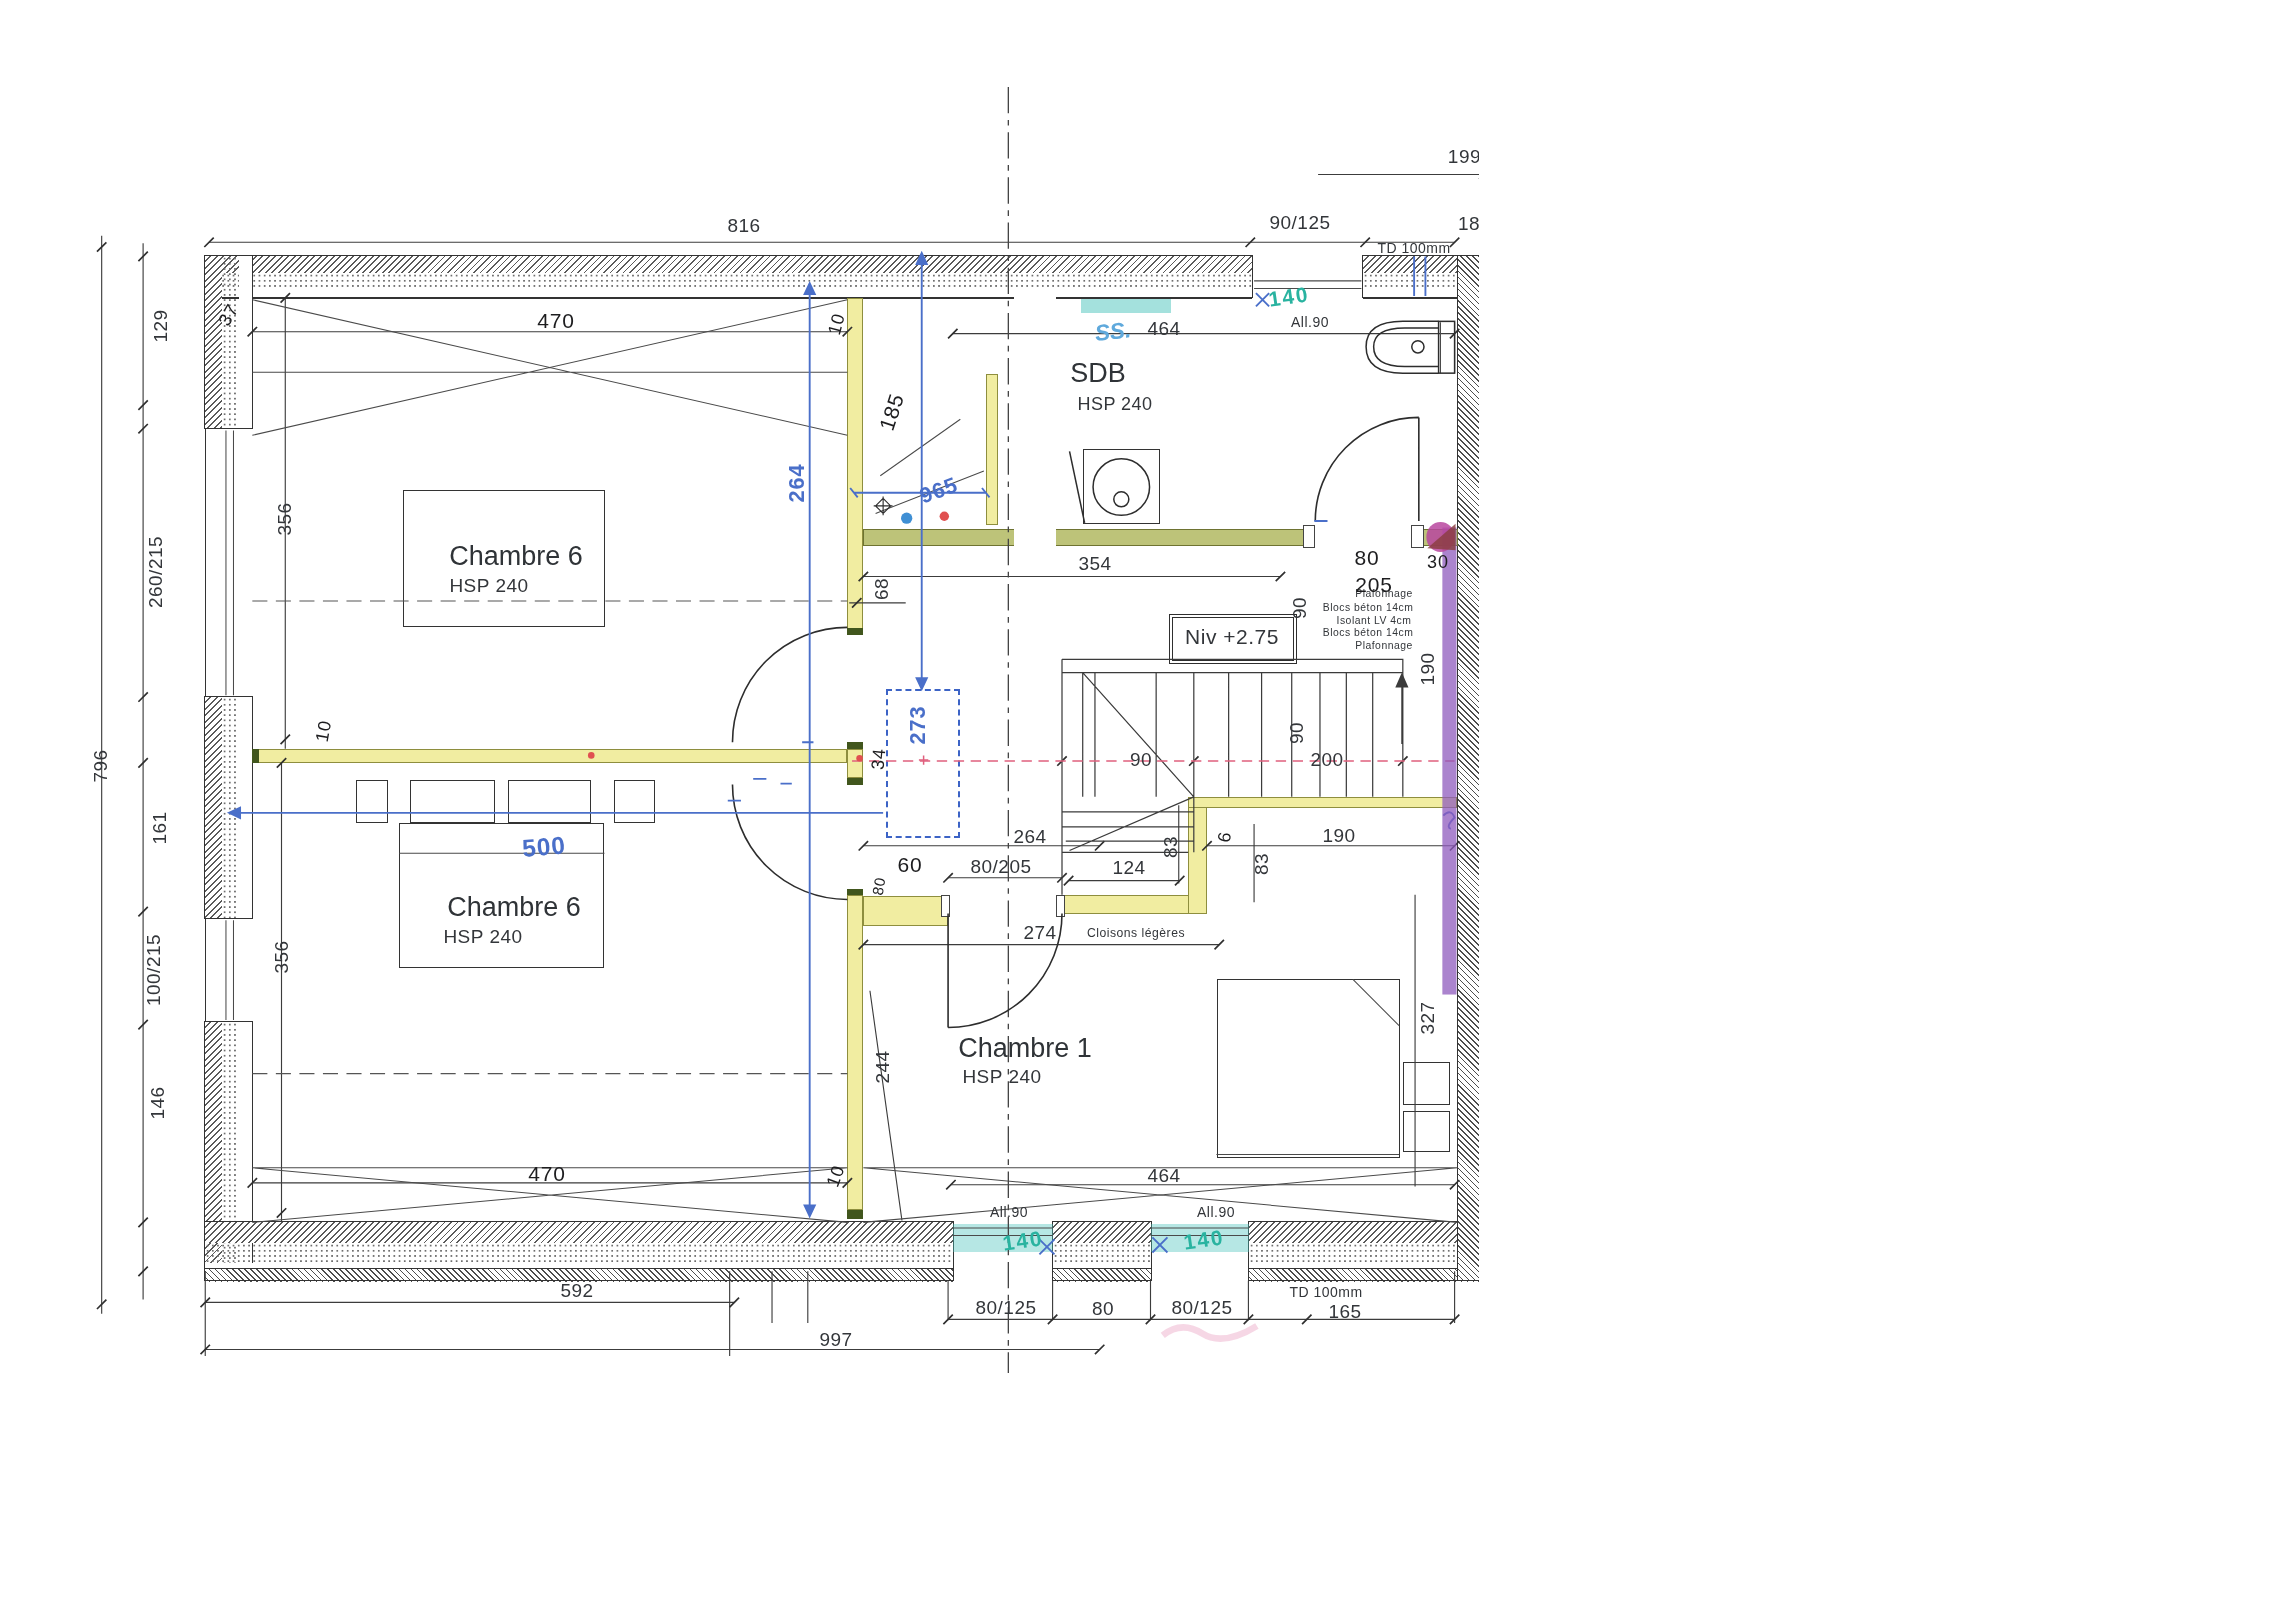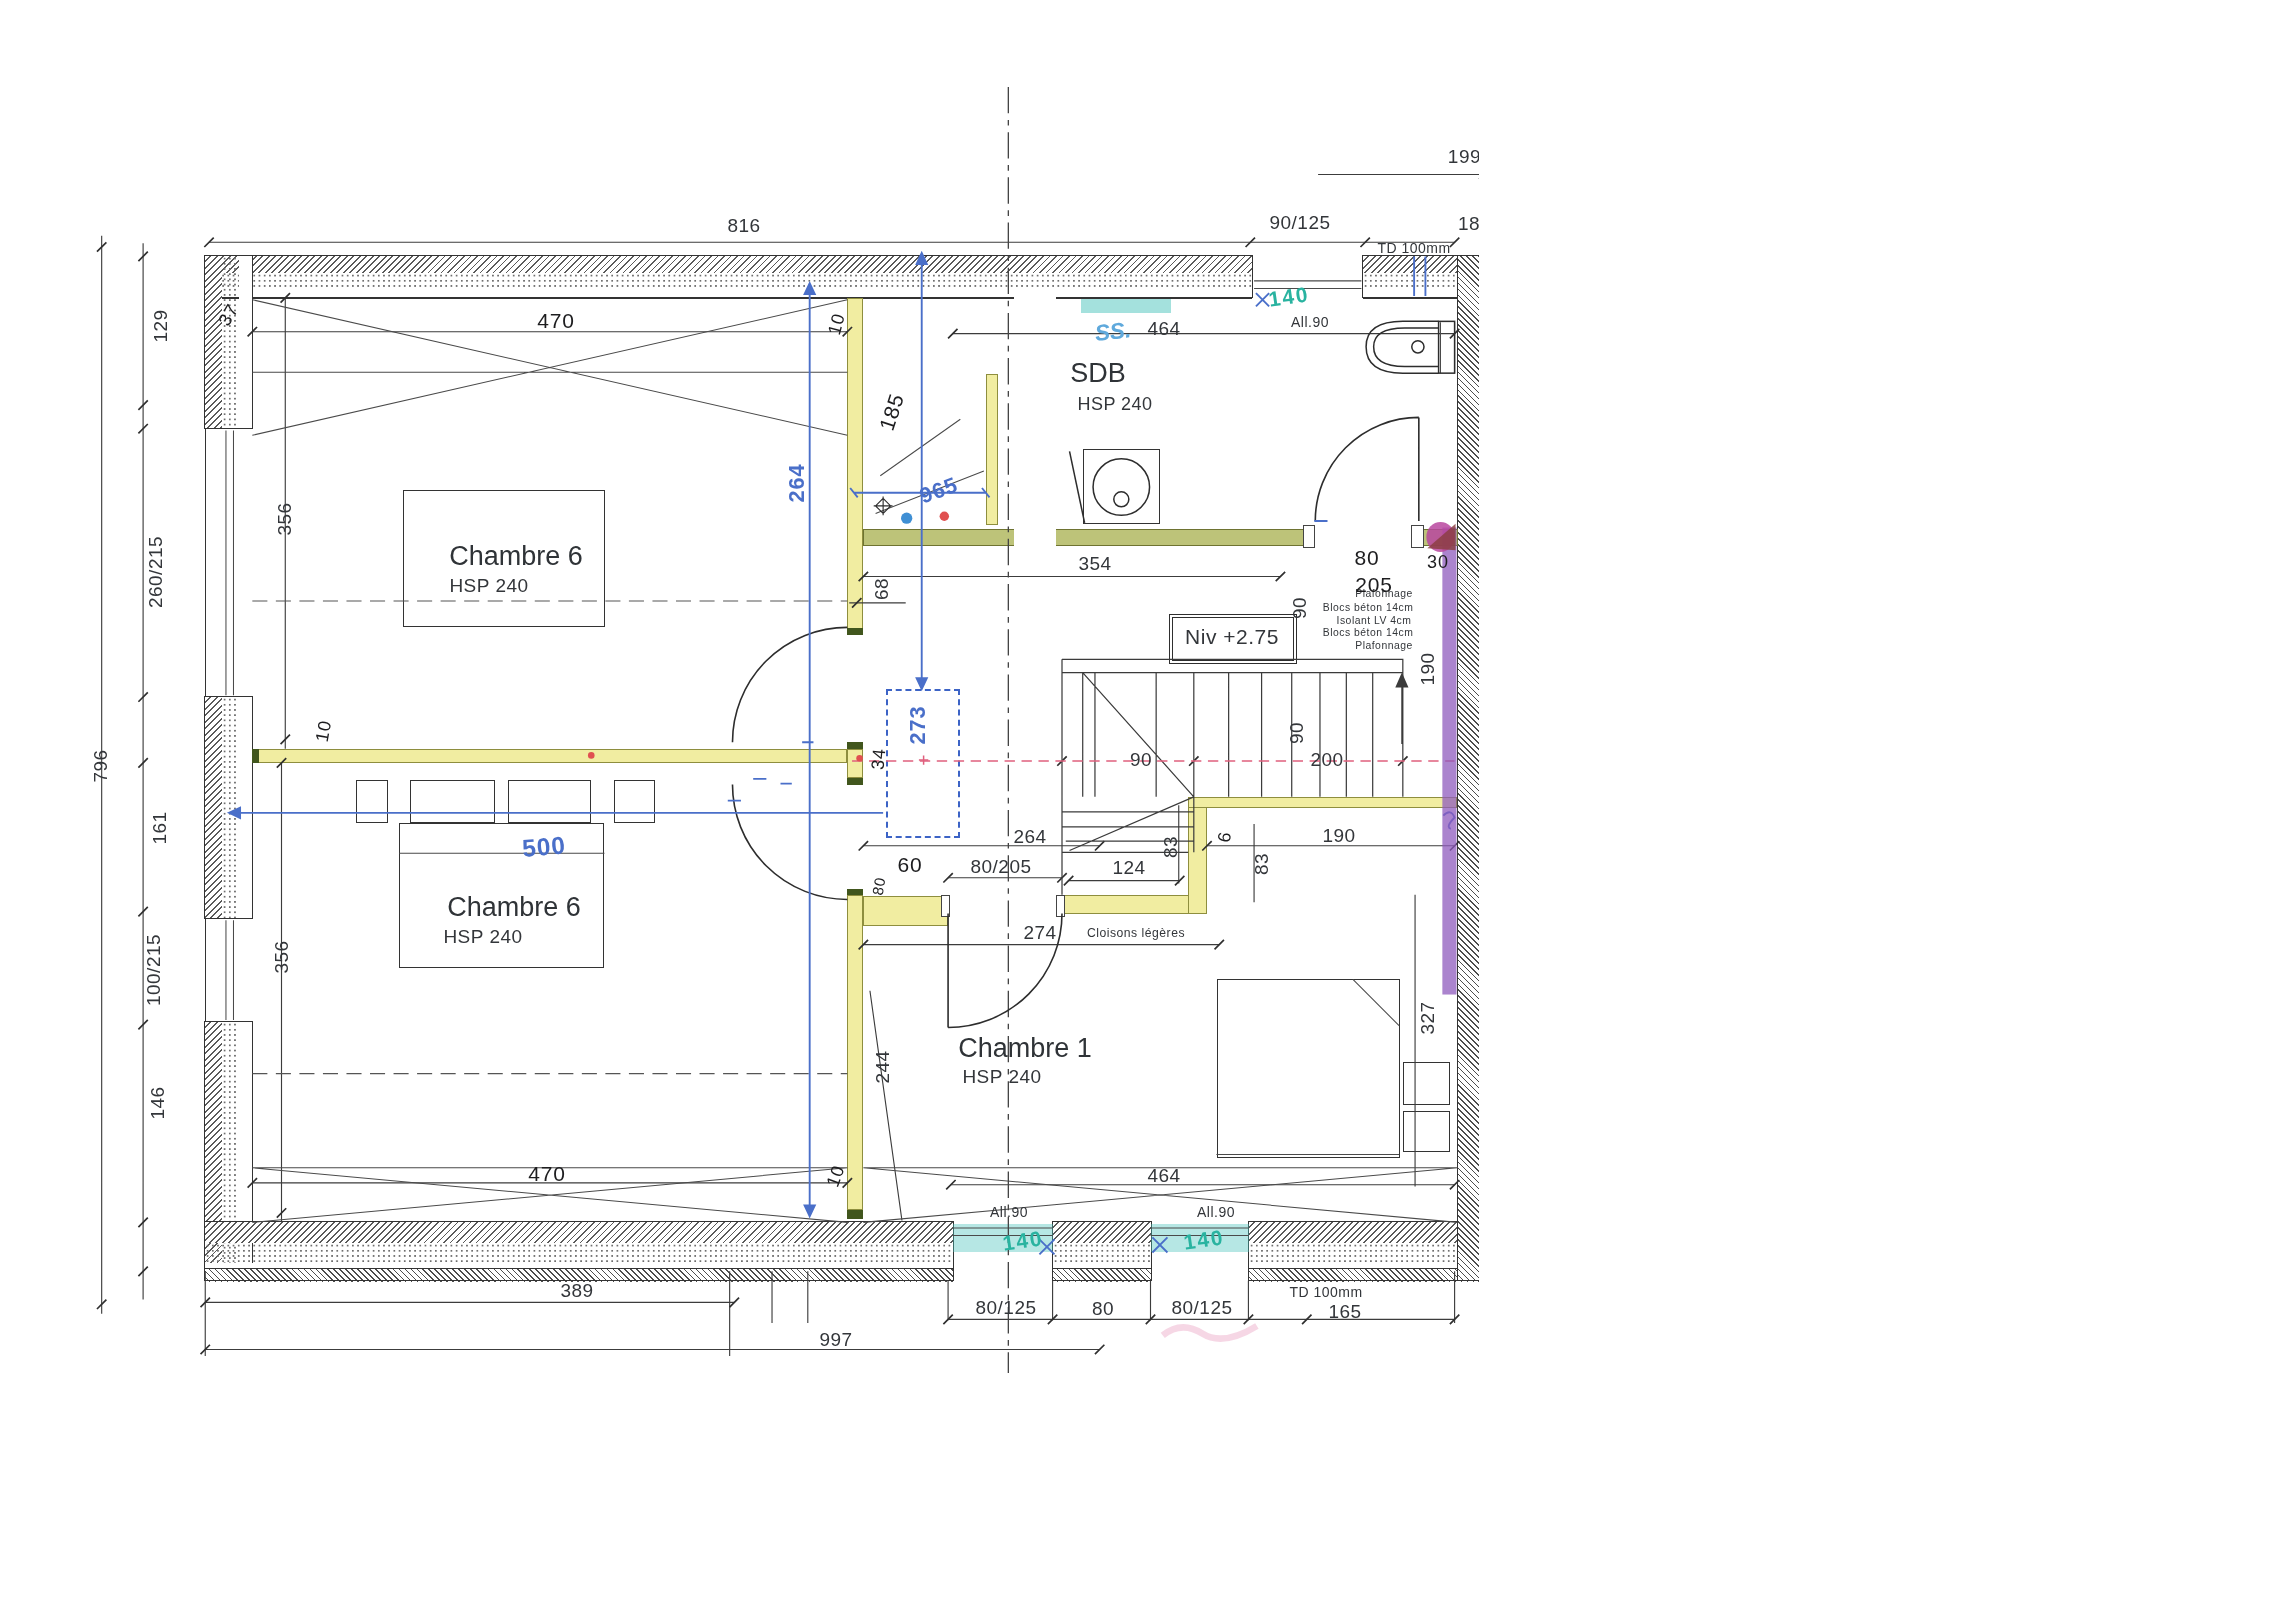--- a/index.html
+++ b/index.html
@@ -511,21 +511,21 @@
       <div class="lbl d" style="left: 1164px; top: 1176px; --r: 0deg;">464</div>
       <div class="lbl d" style="left: 1009px; top: 1212px; --r: 0deg; font-size: 14px;">All.90</div>
       <div class="lbl d" style="left: 1216px; top: 1212px; --r: 0deg; font-size: 14px;">All.90</div>
       <div class="lbl t" style="left: 1023px; top: 1241px; --r: -8deg;">140</div>
       <div class="lbl t" style="left: 1204px; top: 1240px; --r: -8deg;">140</div>
       <div class="lbl d" style="left: 1006px; top: 1308px; --r: 0deg;">80/125</div>
       <div class="lbl d" style="left: 1103px; top: 1309px; --r: 0deg;">80</div>
       <div class="lbl d" style="left: 1202px; top: 1308px; --r: 0deg;">80/125</div>
       <div class="lbl d" style="left: 1345px; top: 1312px; --r: 0deg;">165</div>
       <div class="lbl d" style="left: 1326px; top: 1292px; --r: 0deg; font-size: 14px;">TD 100mm</div>
-      <div class="lbl d" style="left: 577px; top: 1291px; --r: 0deg;">389</div>
+      <div class="lbl d" style="left: 577px; top: 1291px; --r: 0deg;">592</div>
       <div class="lbl d" style="left: 836px; top: 1340px; --r: 0deg;">997</div>
       <div class="lbl d" style="left: 161px; top: 326px; --r: -90deg;">129</div>
       <div class="lbl d" style="left: 156px; top: 572px; --r: -90deg;">260/215</div>
       <div class="lbl d" style="left: 285px; top: 519px; --r: -90deg;">356</div>
       <div class="lbl d" style="left: 101px; top: 766px; --r: -90deg;">796</div>
       <div class="lbl d" style="left: 160px; top: 828px; --r: -90deg;">161</div>
       <div class="lbl d" style="left: 154px; top: 970px; --r: -90deg;">100/215</div>
       <div class="lbl d" style="left: 158px; top: 1103px; --r: -90deg;">146</div>
       <div class="lbl d" style="left: 282px; top: 957px; --r: -90deg;">356</div>
       <div class="lbl h" style="left: 556px; top: 321px; --r: 0deg;">470</div>

